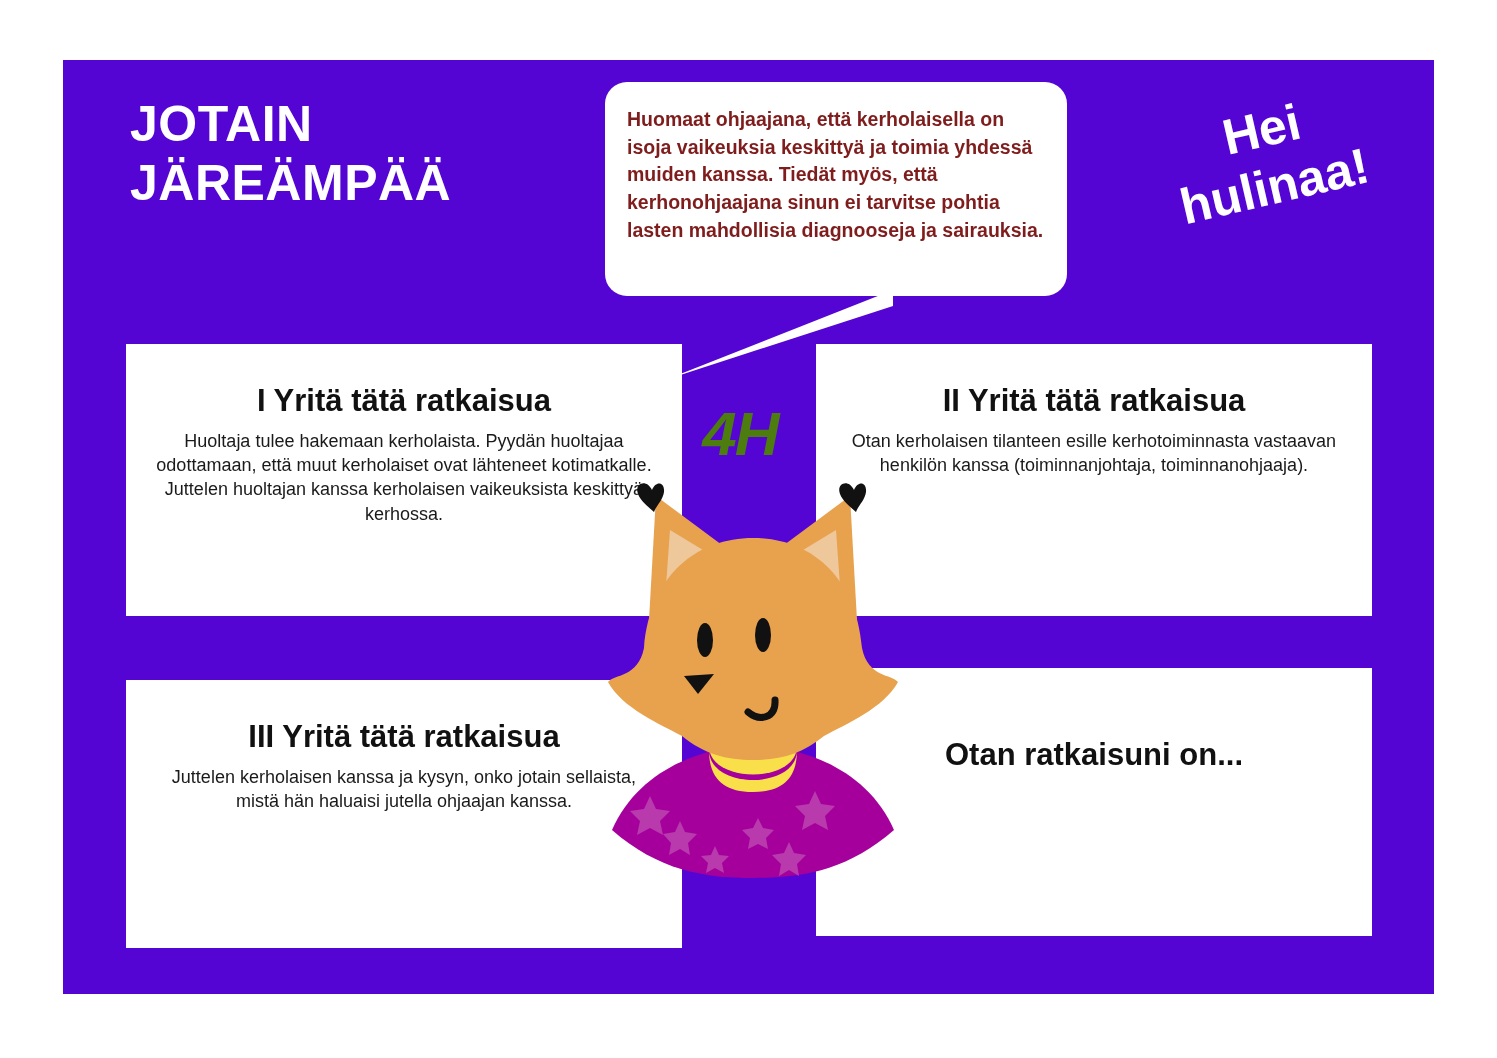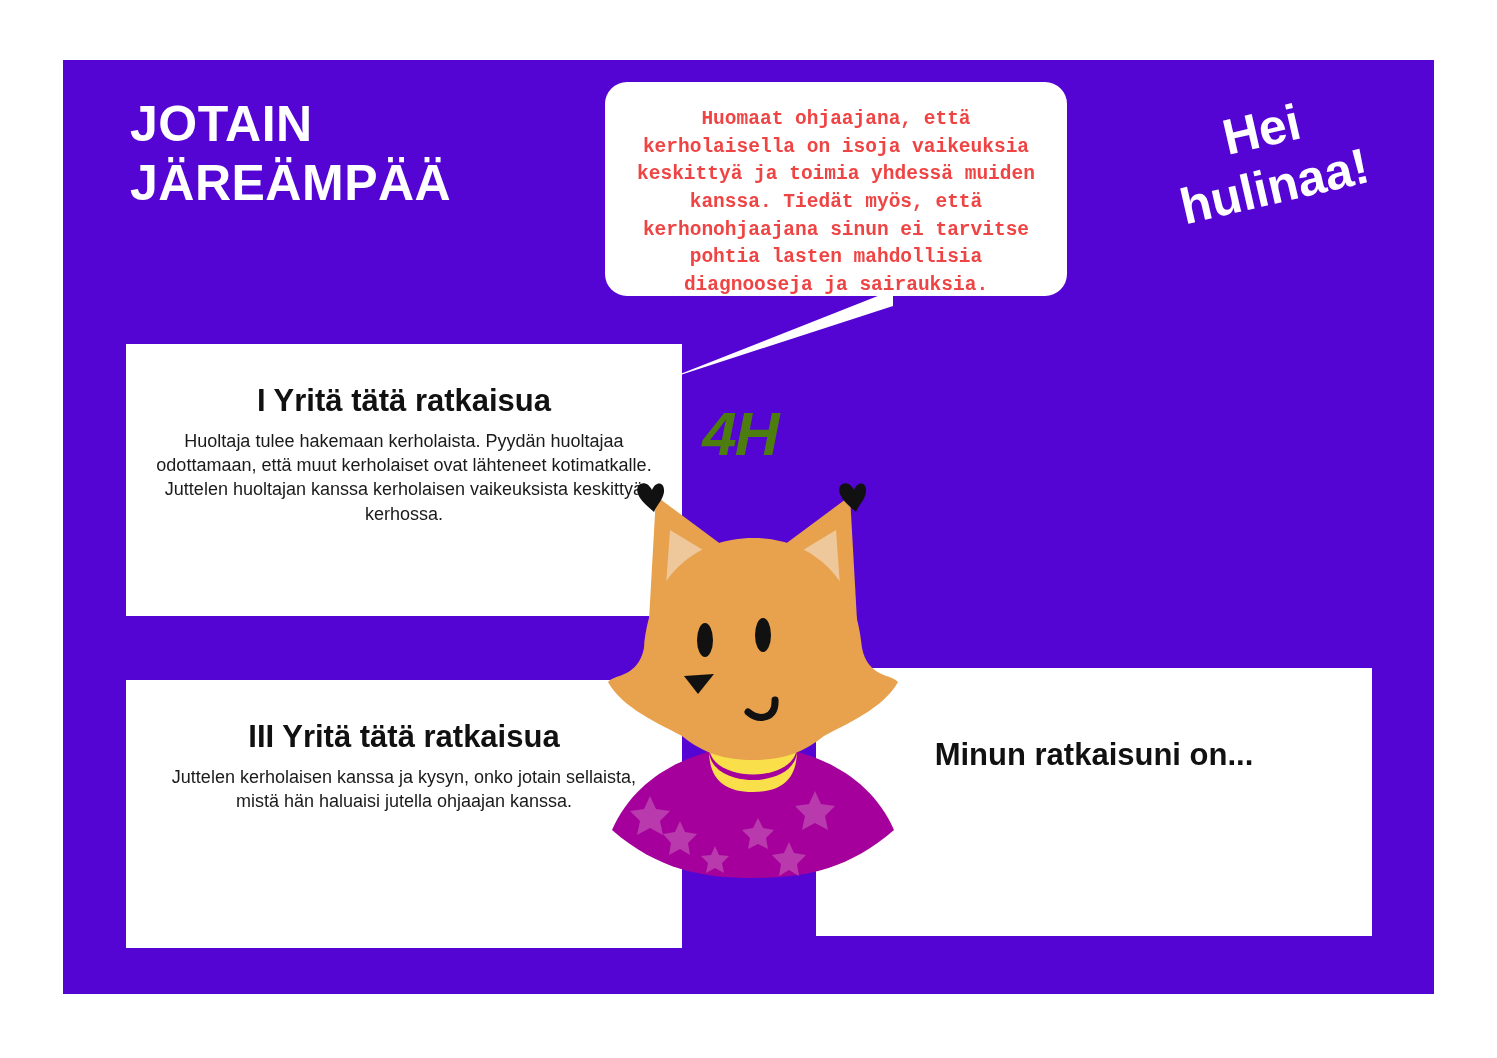--- a/index.html
+++ b/index.html
@@ -75,26 +75,24 @@
     position: absolute;
     left: 0; top: 0;
     width: 462px;
     height: 214px;
     background: #ffffff;
     border-radius: 22px;
     box-sizing: border-box;
     padding: 24px 22px 18px 22px;
   }
   .bubble-text {
-    color: #ef4444;
+    color: #7f1d1d;
     font-size: 19.5px;
     font-weight: bold;
     line-height: 1.42;
-    text-align: center;
-    font-family: Liberation Mono, monospace;
   }
   .bubble-tail {
     position: absolute;
     left: 60px;
     top: 208px;
     width: 230px;
     height: 90px;
   }
 
   
@@ -170,28 +168,32 @@
     <svg class="bubble-tail" viewBox="0 0 230 90">
       <polygon points="228,0 228,16 0,90" fill="#ffffff"></polygon>
     </svg>
   </div>
 
   <div class="card card-1">
     <div class="card-title">I Yritä tätä ratkaisua</div>
     <div class="card-body">Huoltaja tulee hakemaan kerholaista. Pyydän huoltajaa odottamaan, että muut kerholaiset ovat lähteneet kotimatkalle. Juttelen huoltajan kanssa kerholaisen vaikeuksista keskittyä kerhossa.</div>
   </div>
 
+  <div class="card card-2">
+    <div class="card-title">II Yritä tätä ratkaisua</div>
+    <div class="card-body">Otan kerholaisen tilanteen esille kerhotoiminnasta vastaavan henkilön kanssa (toiminnanjohtaja, toiminnanohjaaja).</div>
+  </div>
 
   <div class="card card-3">
     <div class="card-title">III Yritä tätä ratkaisua</div>
     <div class="card-body">Juttelen kerholaisen kanssa ja kysyn, onko jotain sellaista, mistä hän haluaisi jutella ohjaajan kanssa.</div>
   </div>
 
   <div class="card card-4">
-    <div class="card-title solo">Minun ratkaisuni on...</div>
+    <div class="card-title solo">Otan ratkaisuni on...</div>
     <div class="card-body"></div>
   </div>
 
   <div class="logo-4h">4H</div>
 
   <svg class="mascot" viewBox="0 0 290 400">
 
     <path d="M145 268
              C 95 268, 30 292, 4 352
              C 50 392, 95 400, 145 400

